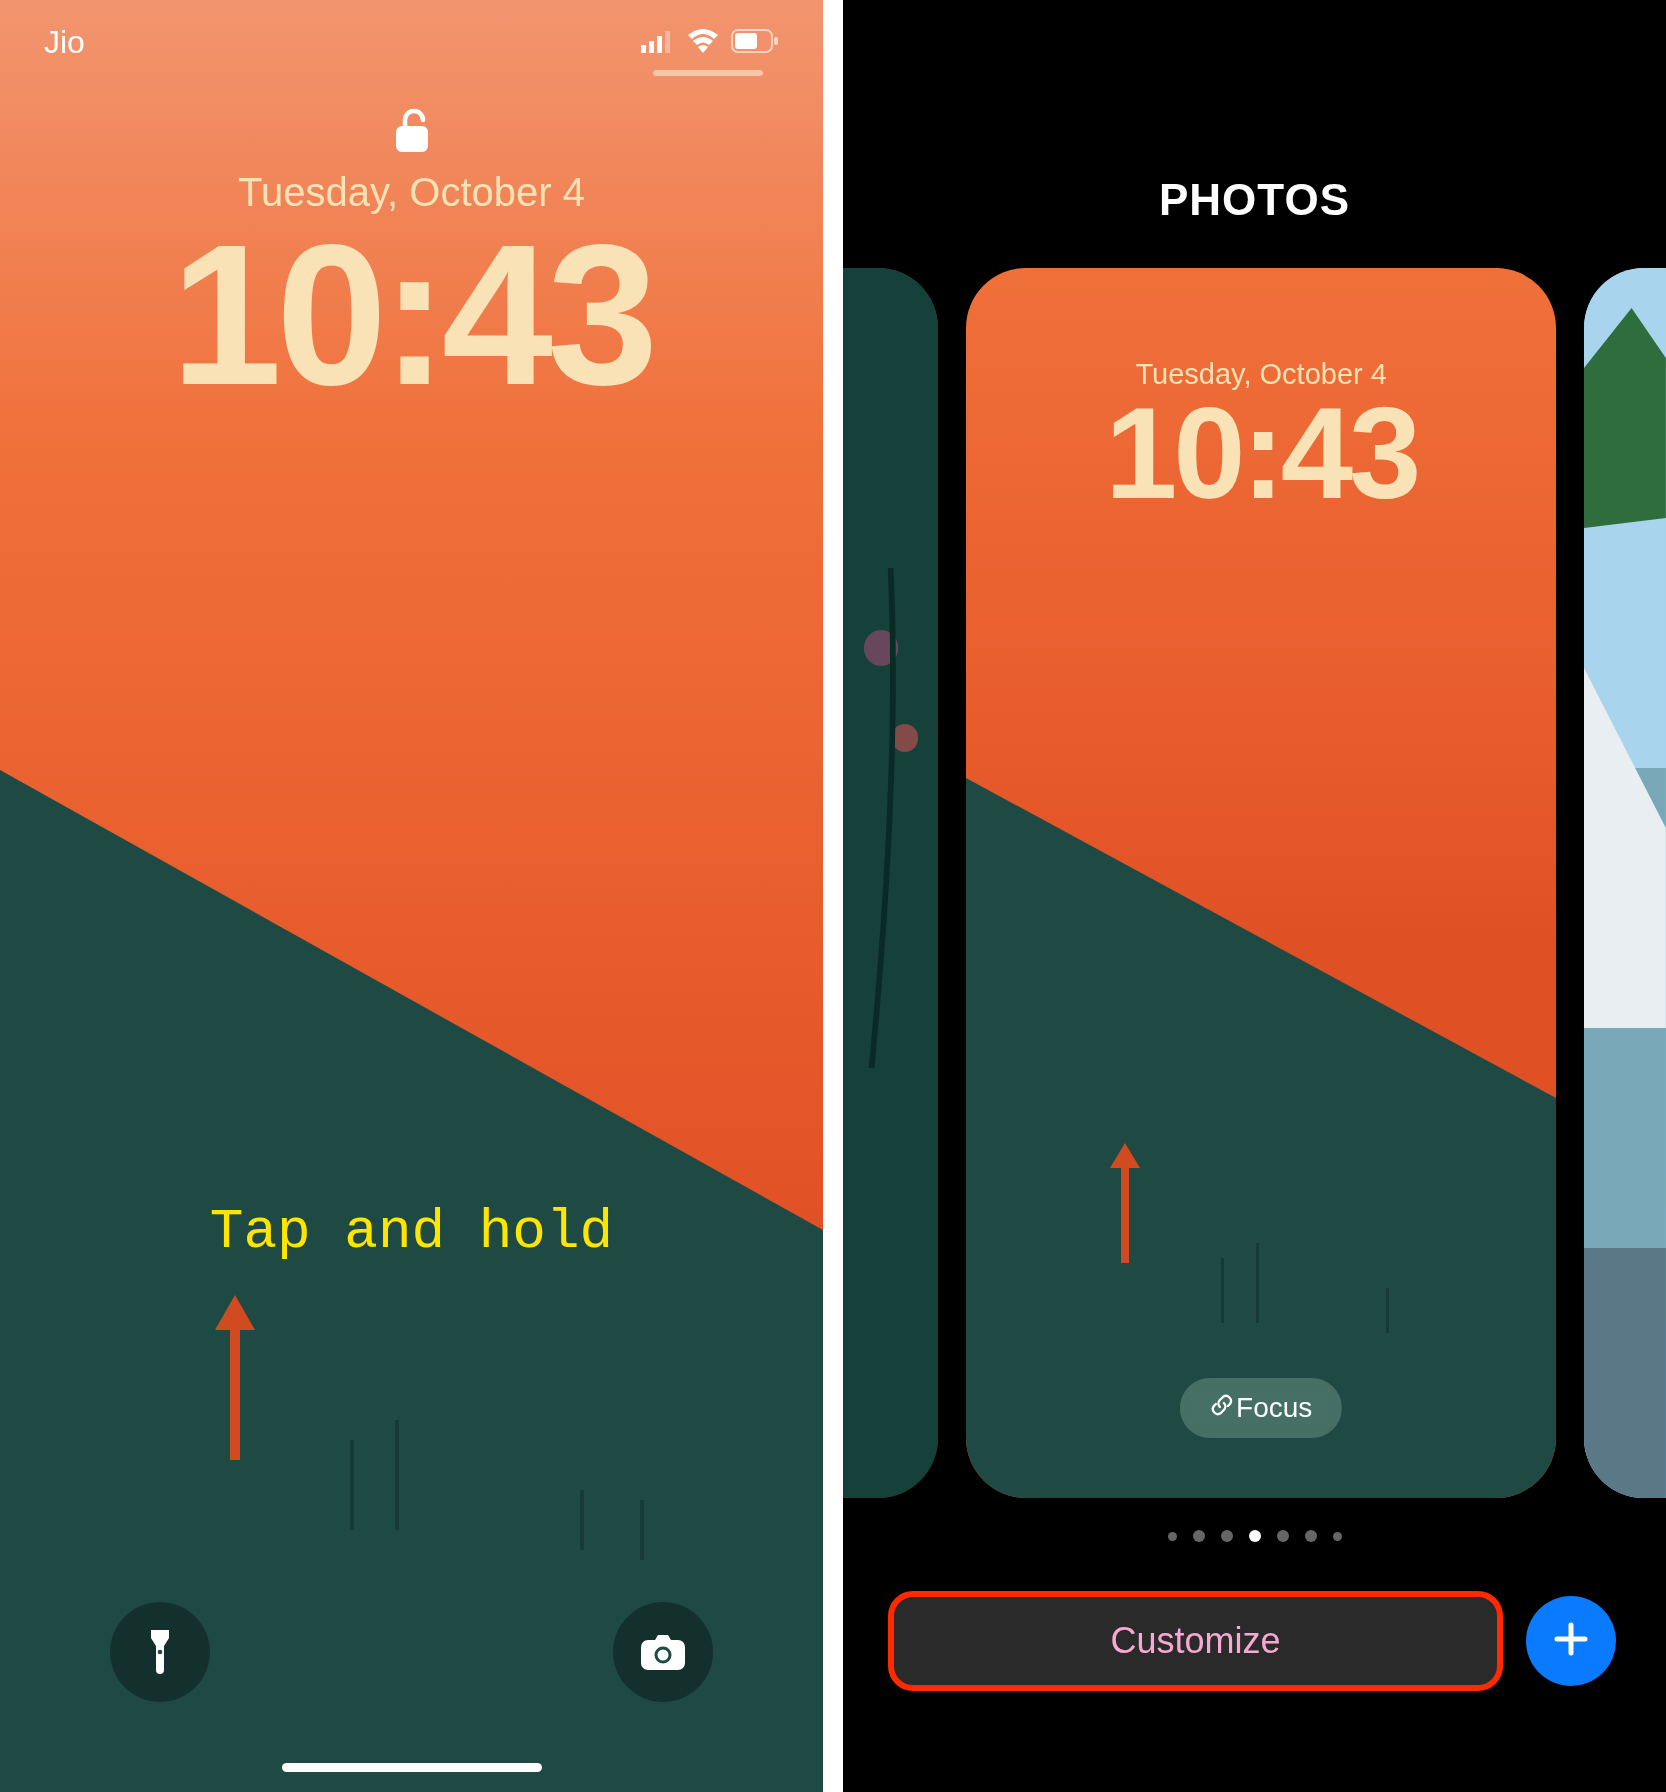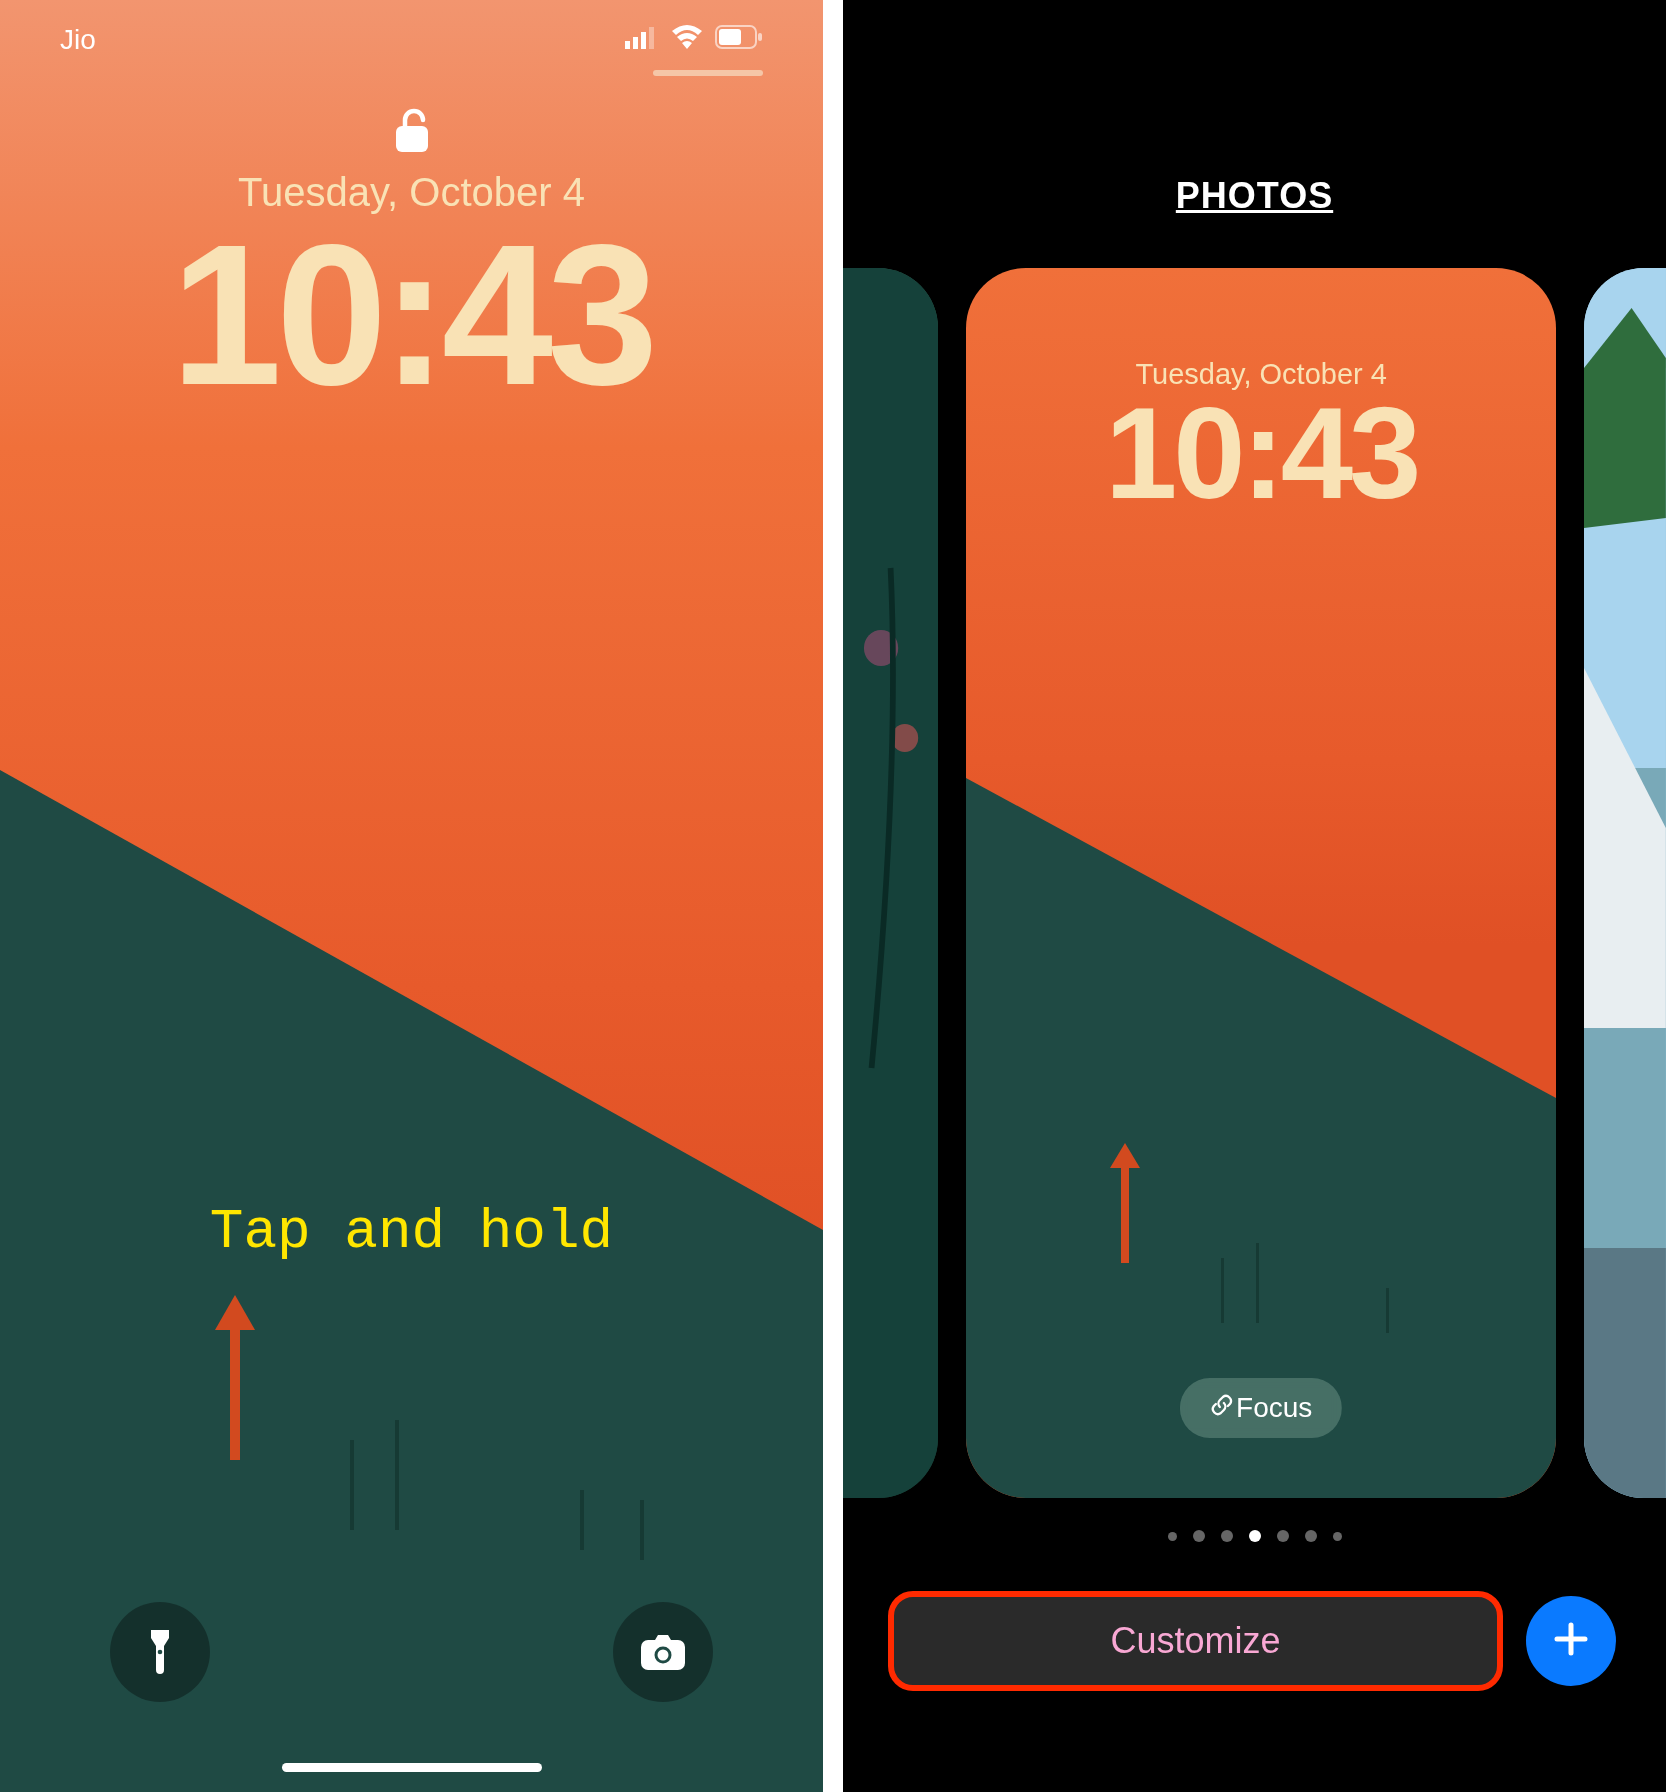--- a/index.html
+++ b/index.html
@@ -22,22 +22,22 @@
   .left {
     background: linear-gradient(180deg,#f2956f 0%,#f0703a 25%,#e75a2b 55%,#e05025 70%);
   }
   .mountain {
     position:absolute; inset:0;
   }
   .mountain svg { width:100%; height:100%; display:block; }
   .statusbar {
     position: absolute; top: 24px; left: 0; right: 0;
     display:flex; justify-content:space-between; align-items:center;
-    padding: 0 60px;
-    color:#fff; font-size:28px; font-weight:500;
+    padding: 0 44px;
+    color:#fff; font-size:32px; font-weight:500;
   }
   .status-right { display:flex; gap:12px; align-items:center; }
   .status-bar-line {
     position:absolute; top:70px; right:60px; width:110px; height:6px;
     background:#f5c6a7; border-radius:3px;
   }
   .lock-icon { position:absolute; top:106px; left:50%; transform:translateX(-50%); color:#fff; }
   .date {
     position:absolute; top:170px; width:100%; text-align:center;
     font-size:40px; font-weight:500; color:#f9e2b5;
@@ -59,21 +59,21 @@
   .shortcut.left-btn { left:110px; }
   .shortcut.right-btn { right:110px; }
   .homebar {
     position:absolute; bottom:20px; left:50%; transform:translateX(-50%);
     width:260px; height:9px; border-radius:5px; background:#fff;
   }
   
   .right { background:#000; color:#fff; }
   .gallery-title {
     position:absolute; top:175px; width:100%; text-align:center;
-    font-size:36px; font-weight:600; letter-spacing:1px;text-decoration:underline;
+    font-size:44px; font-weight:600; letter-spacing:1px;
   }
   .cards {
     position:absolute; top:268px; left:0; right:0; height:1230px;
     display:flex; align-items:stretch;
   }
   .card {
     border-radius:60px; overflow:hidden; position:relative;
     margin:0 14px;
   }
   .card.peek-left { width:100px; border-radius:0 60px 60px 0; margin-left:0;

